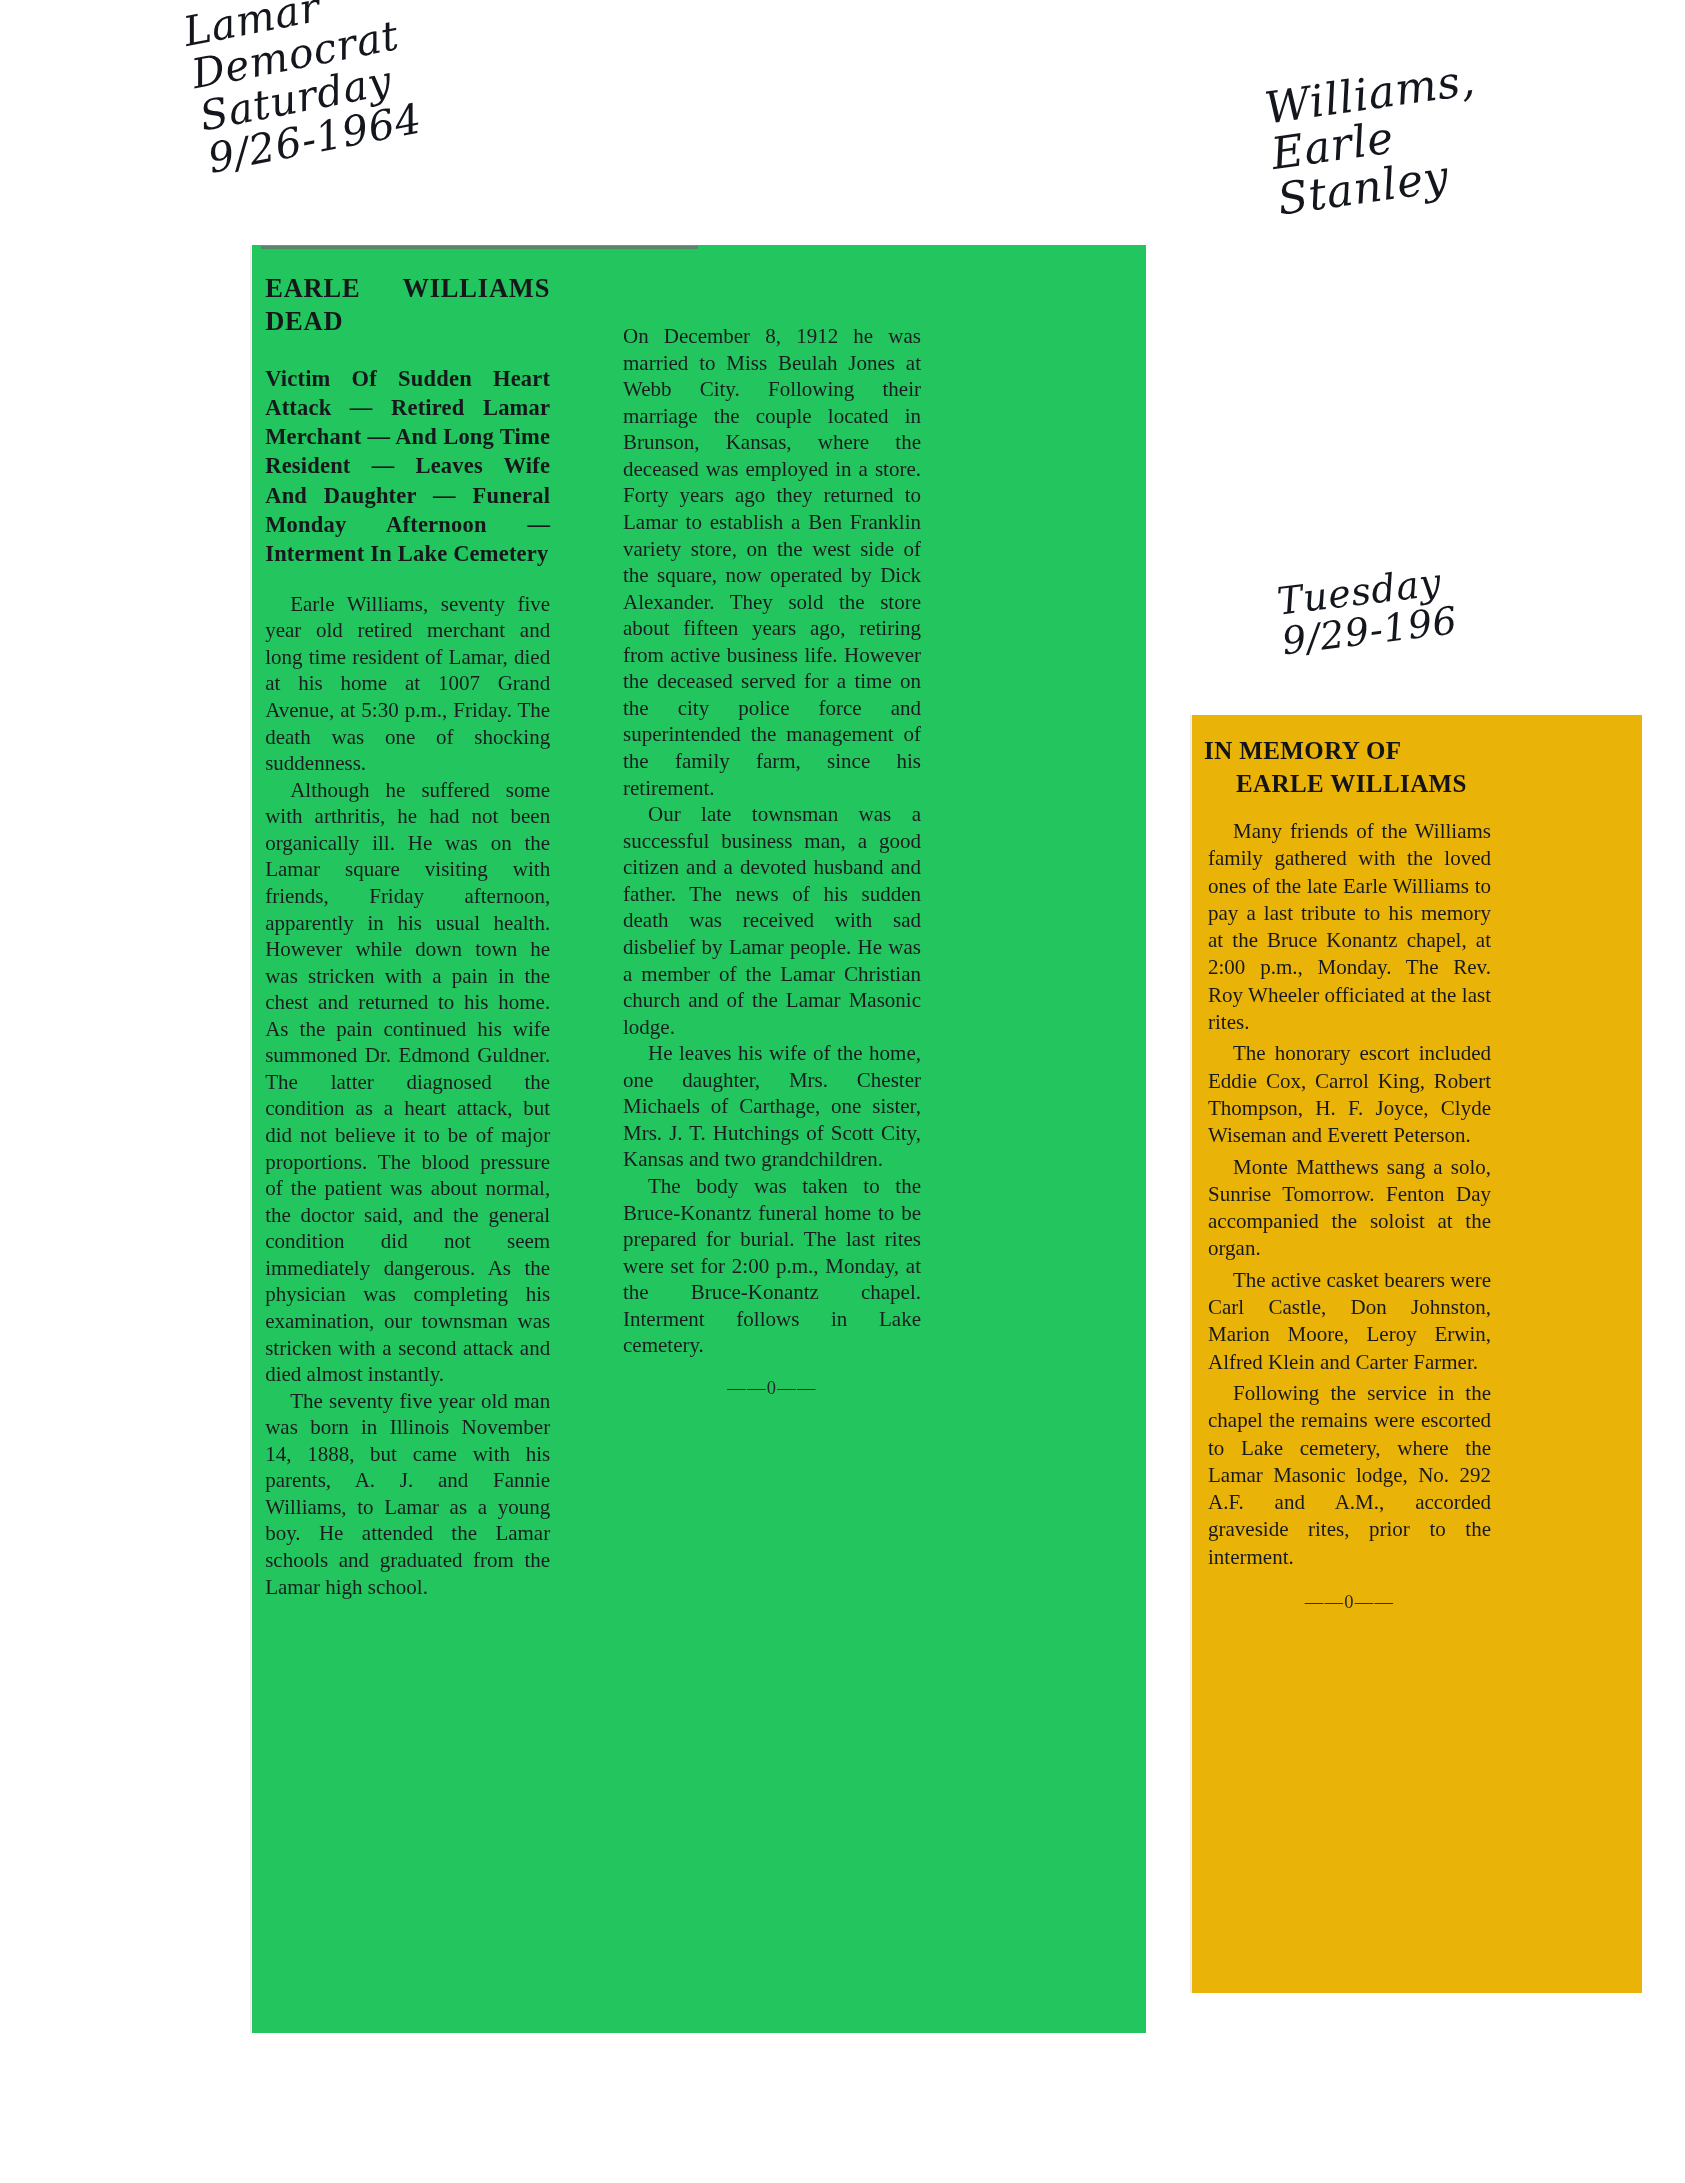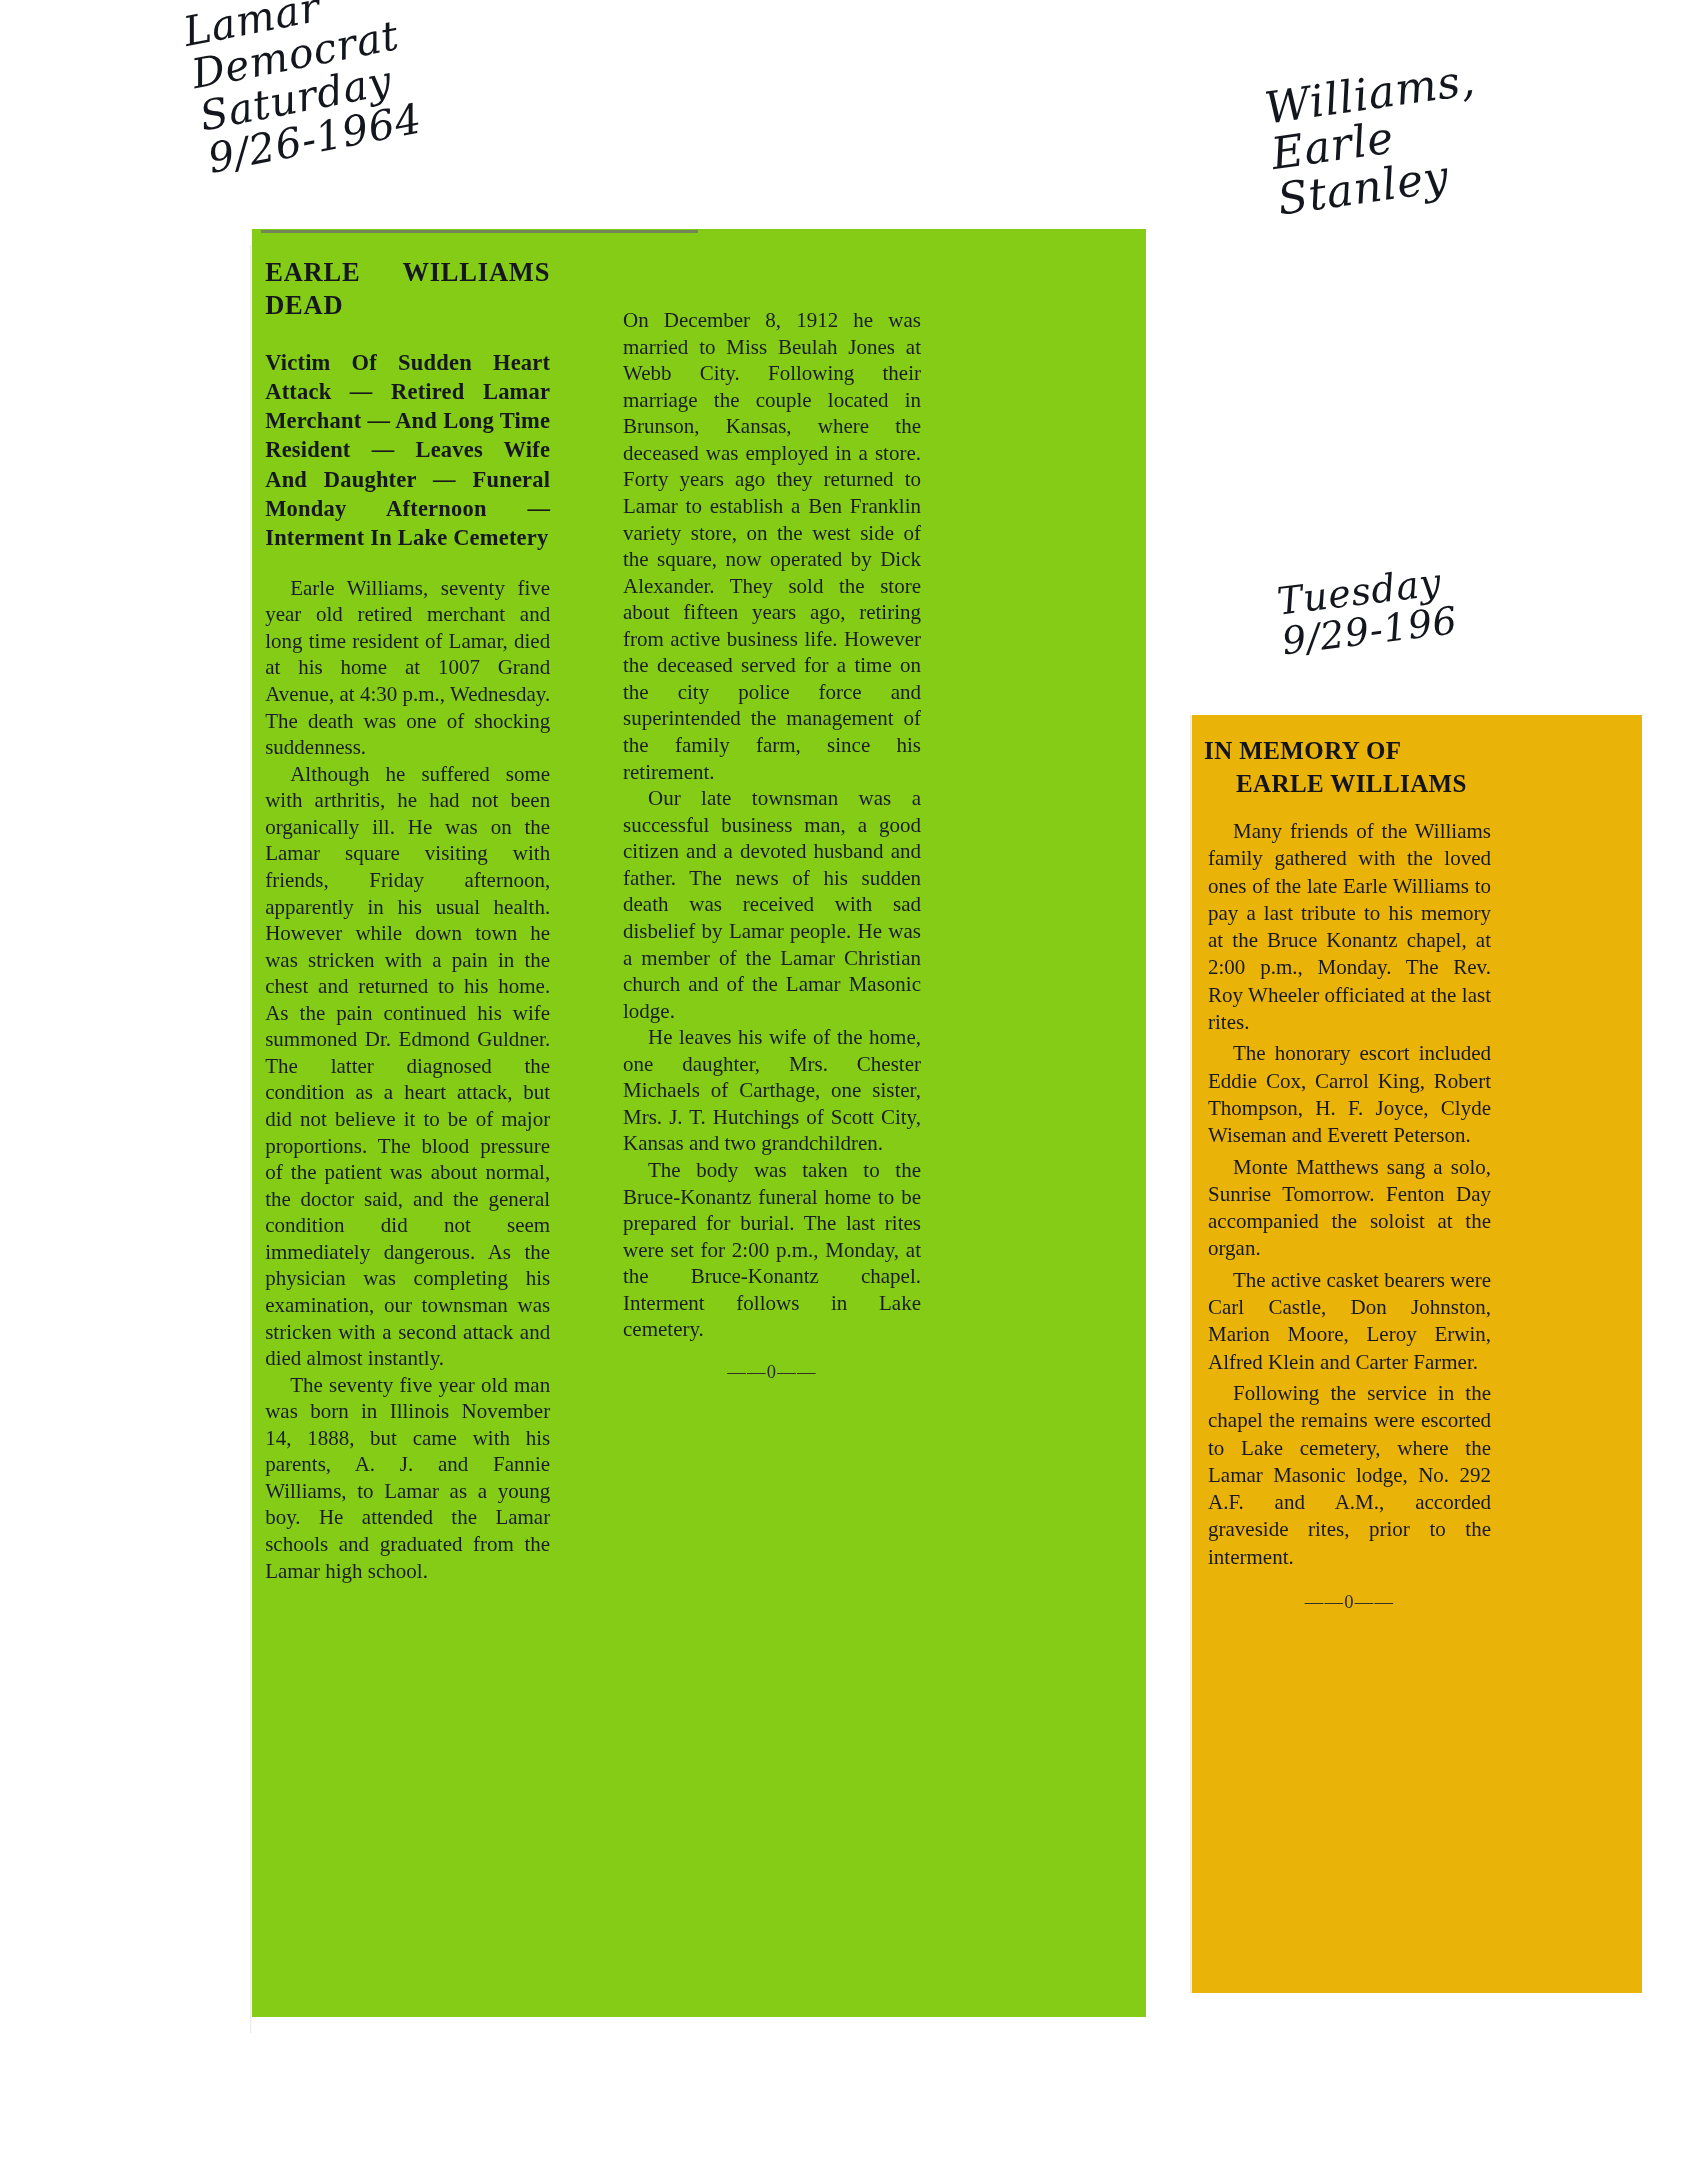--- a/index.html
+++ b/index.html
@@ -47,24 +47,24 @@
     top: 583px;
     font-size: 38px;
     transform: rotate(-7deg);
     transform-origin: left top;
   }
 
   
   #clip-main {
     position: absolute;
     left: 252px;
-    top: 229px;
+    top: 245px;
     width: 894px;
     height: 1788px;
-    background: #84cc16;
+    background: #22c55e;
   }
   #clip-main::before {
     content: "";
     position: absolute;
     left: 9.3px;
     top: 1.3px;
     width: 437px;
     height: 2.6px;
     background: #6f6f6f;
     opacity: .75;
@@ -189,21 +189,21 @@
 
 <div class="edge-shadow" id="shadow-main-left"></div>
 <div class="edge-shadow" id="shadow-mid"></div>
 <div class="edge-shadow" id="shadow-mem"></div>
 
 <div id="clip-main">
 
   <div class="col" id="col-left">
     <div class="headline">EARLE WILLIAMS DEAD</div>
     <div class="subhead">Victim Of Sudden Heart Attack — Retired Lamar Merchant — And Long Time Resident — Leaves Wife And Daughter — Funeral Monday Afternoon — Interment In Lake Cemetery</div>
-    <p>Earle Williams, seventy five year old retired merchant and long time resident of Lamar, died at his home at 1007 Grand Avenue, at 4:30 p.m., Wednesday. The death was one of shocking suddenness.</p>
+    <p>Earle Williams, seventy five year old retired merchant and long time resident of Lamar, died at his home at 1007 Grand Avenue, at 5:30 p.m., Friday. The death was one of shocking suddenness.</p>
     <p>Although he suffered some with arthritis, he had not been organically ill. He was on the Lamar square visiting with friends, Friday afternoon, apparently in his usual health. However while down town he was stricken with a pain in the chest and returned to his home. As the pain continued his wife summoned Dr. Edmond Guldner. The latter diagnosed the condition as a heart attack, but did not believe it to be of major proportions. The blood pressure of the patient was about normal, the doctor said, and the general condition did not seem immediately dangerous. As the physician was completing his examination, our townsman was stricken with a second attack and died almost instantly.</p>
     <p>The seventy five year old man was born in Illinois November 14, 1888, but came with his parents, A. J. and Fannie Williams, to Lamar as a young boy. He attended the Lamar schools and graduated from the Lamar high school.</p>
   </div>
 
   <div class="col" id="col-mid">
     <p class="noindent">On December 8, 1912 he was married to Miss Beulah Jones at Webb City. Following their marriage the couple located in Brunson, Kansas, where the deceased was employed in a store. Forty years ago they returned to Lamar to establish a Ben Franklin variety store, on the west side of the square, now operated by Dick Alexander. They sold the store about fifteen years ago, retiring from active business life. However the deceased served for a time on the city police force and superintended the management of the family farm, since his retirement.</p>
     <p>Our late townsman was a successful business man, a good citizen and a devoted husband and father. The news of his sudden death was received with sad disbelief by Lamar people. He was a member of the Lamar Christian church and of the Lamar Masonic lodge.</p>
     <p>He leaves his wife of the home, one daughter, Mrs. Chester Michaels of Carthage, one sister, Mrs. J. T. Hutchings of Scott City, Kansas and two grandchildren.</p>
     <p>The body was taken to the Bruce-Konantz funeral home to be prepared for burial. The last rites were set for 2:00 p.m., Monday, at the Bruce-Konantz chapel. Interment follows in Lake cemetery.</p>
     <div class="enddash">——0——</div>

